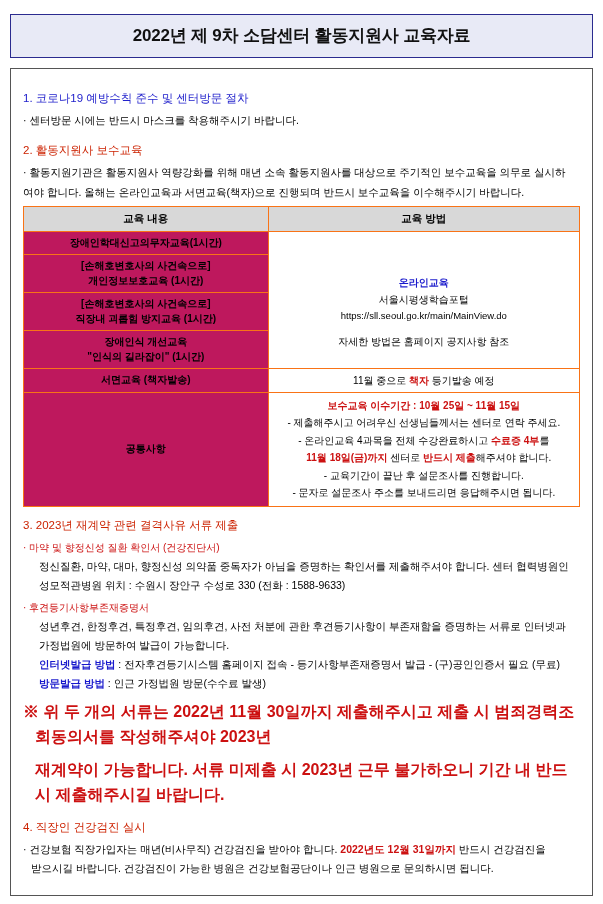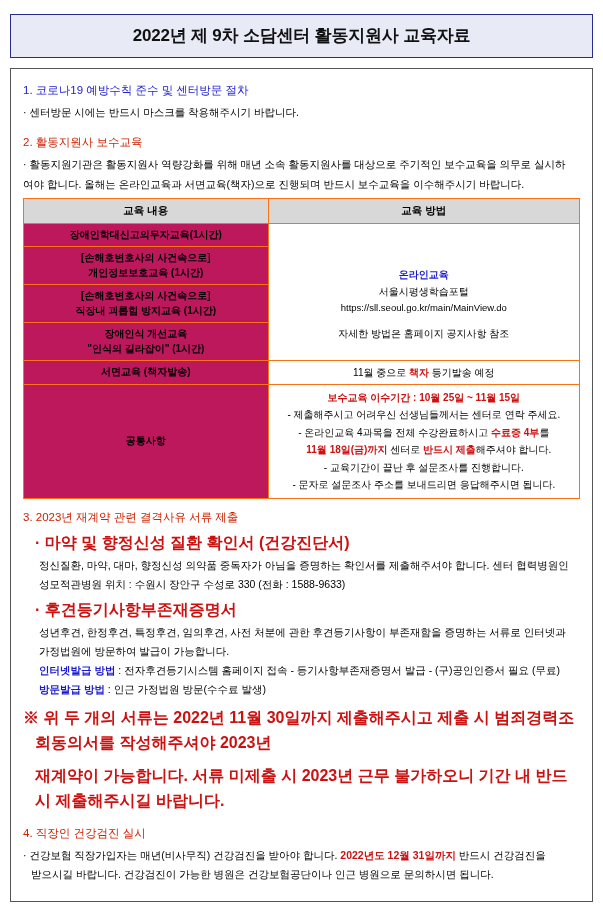--- a/index.html
+++ b/index.html
@@ -28,21 +28,21 @@
   }
   .title-banner .title-text {
     font-size: 17px;
     font-weight: bold;
     color: #111111;
     letter-spacing: -0.2px;
   }
   
   .body-box {
     border: 1px solid #555555;
-    padding: 14px 12px 16px 12px;
+    padding: 22px 12px 16px 12px;
     box-sizing: border-box;
   }
   .sec-head {
     color: #2222cc;
     font-size: 11.5px;
     margin: 0 0 6px 0;
     font-weight: normal;
   }
   .sec-head.red {
     color: #cc2200;
@@ -102,23 +102,23 @@
     text-align: left;
     line-height: 1.75;
     padding: 8px 8px;
     font-size: 10px;
   }
   .common-cell .ln { display: block; }
   .red-b { color: #cc1111; font-weight: bold; }
 
   
   .sub-bullet {
-    font-size: 16px;
-    font-weight: bold;
-    margin: 8px 0 3px 12px;
+    font-size: 10px;
+    font-weight: normal;
+    margin: 8px 0 3px 0;
     padding-left: 8px;
     text-indent: -8px;
   }
   .sub-bullet .sb-label { color: #cc1111; }
   .way-line {
     font-size: 10.5px;
     line-height: 1.6;
     padding-left: 16px;
     margin: 0 0 2px 0;
   }

